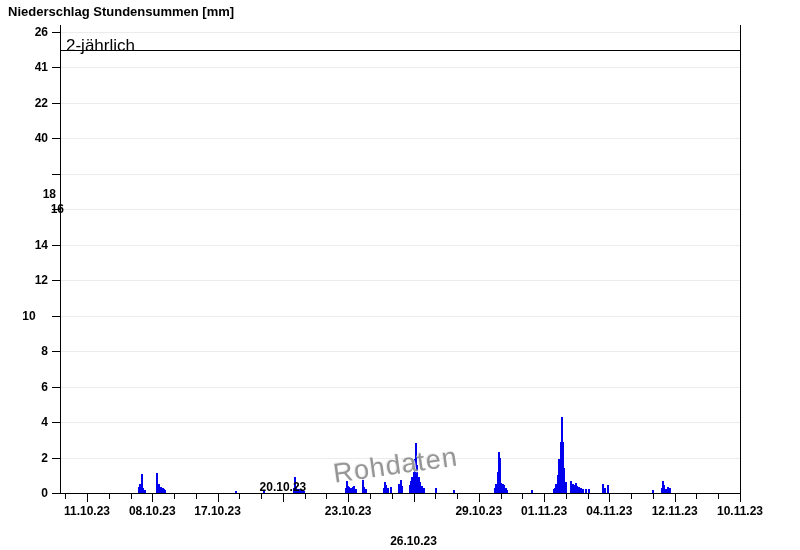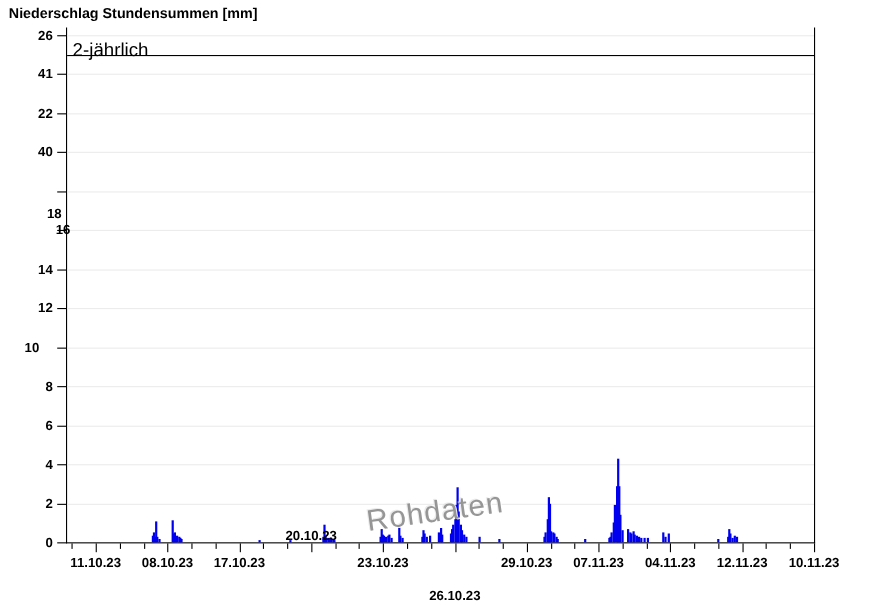--- a/index.html
+++ b/index.html
@@ -209,18 +209,18 @@
       <div class="xtick" style="left: 696.467px; top: 494px; height: 5px;"></div>
       <div class="xtick" style="left: 718.233px; top: 494px; height: 5px;"></div>
       <div class="xtick" style="left: 740px; top: 494px; height: 8px;"></div>
       <div class="xlab" style="left: 52px; top: 504px;">11.10.23</div>
       <div class="xlab" style="left: 117.3px; top: 504px;">08.10.23</div>
       <div class="xlab" style="left: 182.6px; top: 504px;">17.10.23</div>
       <div class="xlab" style="left: 247.9px; top: 480px; text-align: center;">20.10.23</div>
       <div class="xlab" style="left: 313.2px; top: 504px;">23.10.23</div>
       <div class="xlab" style="left: 378.5px; top: 534px;">26.10.23</div>
       <div class="xlab" style="left: 443.8px; top: 504px;">29.10.23</div>
-      <div class="xlab" style="left: 509.1px; top: 504px;">07.11.23</div>
+      <div class="xlab" style="left: 509.1px; top: 504px;">01.11.23</div>
       <div class="xlab" style="left: 574.4px; top: 504px;">04.11.23</div>
       <div class="xlab" style="left: 639.7px; top: 504px;">12.11.23</div>
       <div class="xlab" style="left: 705px; top: 504px;">10.11.23</div>
     </div>
 </div>
 
 </body></html>

